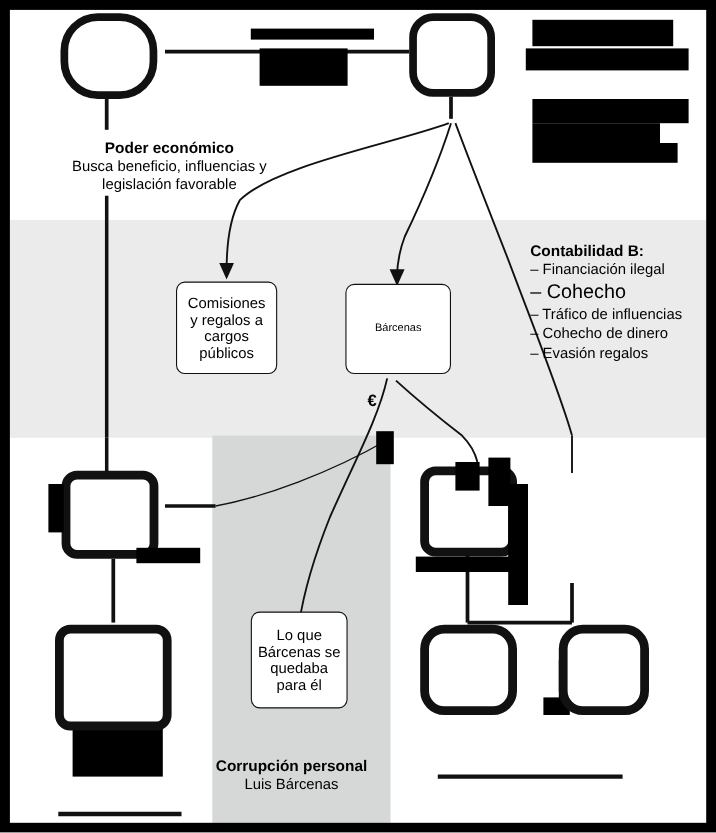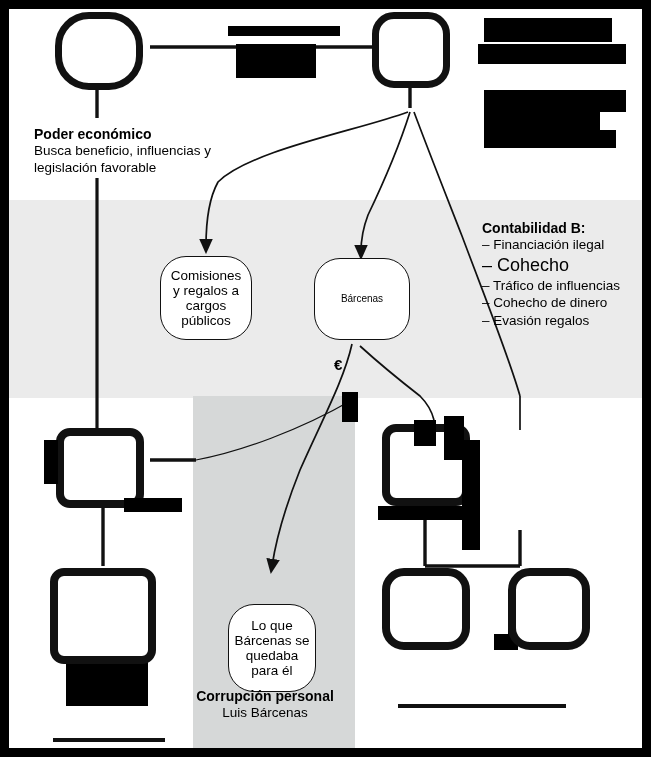--- a/index.html
+++ b/index.html
@@ -3,21 +3,21 @@
 <meta charset="utf-8">
 <style>
   html,body{margin:0;padding:0;background:#fff;}
   body{font-family:"Liberation Sans",sans-serif;}
   #page{position:relative;width:651px;height:757px;background:#ffffff;overflow:hidden;}
   #frame{position:absolute;left:0;top:0;width:651px;height:757px;box-sizing:border-box;border:9px solid #000;}
   .band{position:absolute;}
   #band-light{left:9px;top:200px;width:633px;height:198px;background:#ebebeb;}
   #band-dark{left:193px;top:396px;width:162px;height:352px;background:#d6d8d8;}
   .svg-layer{position:absolute;left:0;top:0;width:651px;height:757px;}
-  .node{position:absolute;box-sizing:border-box;background:#ffffff;border:1.6px solid #111;border-radius:26px;
+  .node{position:absolute;box-sizing:border-box;background:#ffffff;border:1.6px solid #111;border-radius:8px;
         display:flex;align-items:center;justify-content:center;text-align:center;line-height:1.12;}
   .node span{display:block;padding:0 4px;}
   .redact{position:absolute;background:#000;}
   .txt{position:absolute;color:#000;}
   .ttl{font-weight:bold;}
   .lst{line-height:1.30;}
   .euro{position:absolute;font-size:15px;font-weight:bold;color:#000;}
   .cap{position:absolute;text-align:center;line-height:1.22;}
 </style>
 </head>
@@ -132,30 +132,30 @@
     <span style="white-space:pre-line;">Comisiones
 y regalos a
 cargos
 públicos</span>
   </div>
 
   <div class="node" style="left:314px;top:258px;width:96px;height:82px;font-size:10px;text-align:center;">
     <span style="white-space:pre-line;">Bárcenas</span>
   </div>
 
-  <div class="node" style="left:228px;top:604px;width:88px;height:88px;font-size:13.5px;">
+  <div class="node" style="left:228px;top:556px;width:88px;height:88px;font-size:13.5px;">
     <span style="white-space:pre-line;">Lo que
 Bárcenas se
 quedaba
 para él</span>
   </div>
 
   <div class="euro" style="left:334px;top:356px;">€</div>
 
-  <div class="txt" style="left:34px;top:126px;width:240px;">
+  <div class="txt" style="left:34px;top:126px;width:240px;text-align:center;">
     <div class="ttl" style="font-size:14px;">Poder económico</div>
     <div style="font-size:13.5px;line-height:1.28;">Busca beneficio, influencias y</div>
     <div style="font-size:13.5px;line-height:1.28;">legislación favorable</div>
   </div>
 
   <div class="txt" style="left:482px;top:220px;width:168px;">
     <div class="ttl" style="font-size:14px;">Contabilidad B:</div>
     <div class="lst" style="font-size:13.5px;">– Financiación ilegal</div>
     <div class="lst" style="font-size:18px;">– Cohecho</div>
     <div class="lst" style="font-size:13.5px;">– Tráfico de influencias</div>

